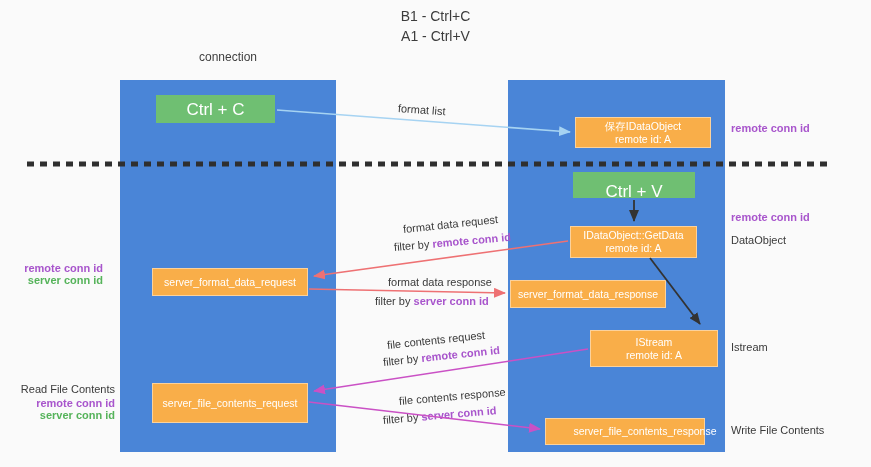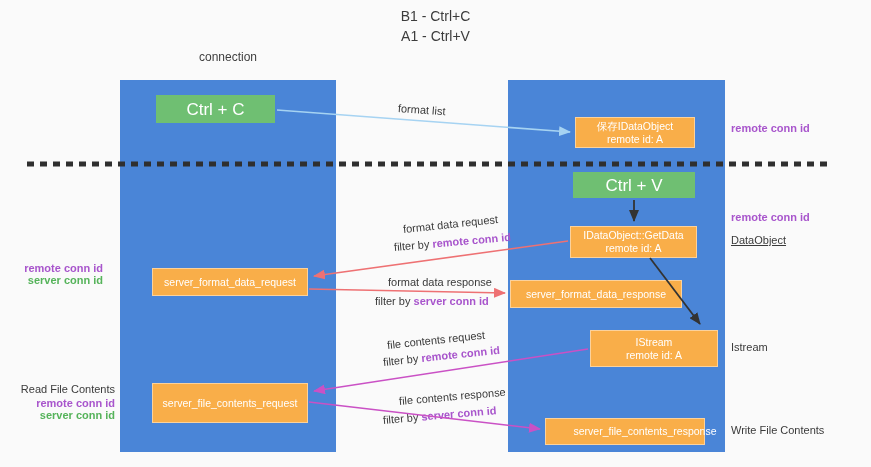--- a/index.html
+++ b/index.html
@@ -46,58 +46,58 @@
     <div>connection</div>
   </div>
 
   <div class="abs lane" style="left:120px;width:216px;"></div>
   <div class="abs lane" style="left:508px;width:217px;"></div>
 
   <div class="abs node green" style="left:156px;top:95px;width:119px;height:28px;">
     <span>Ctrl + C</span>
   </div>
 
-  <div class="abs node orange" style="left:575px;top:117px;width:120px;height:31px;">
+  <div class="abs node orange" style="left:575px;top:117px;width:136px;height:31px;">
     <span>保存IDataObject</span>
     <span>remote id: A</span>
   </div>
 
-  <div class="abs node green" style="left:573px;top:172px;width:122px;height:26px;">
+  <div class="abs node green" style="left:573px;top:172px;width:122px;height:26px;justify-content:flex-end;">
     <span>Ctrl + V</span>
   </div>
 
   <div class="abs node orange" style="left:570px;top:226px;width:127px;height:32px;">
     <span>IDataObject::GetData</span>
     <span>remote id: A</span>
   </div>
 
   <div class="abs node orange" style="left:152px;top:268px;width:156px;height:28px;">
     <span>server_format_data_request</span>
   </div>
 
-  <div class="abs node orange" style="left:510px;top:280px;width:172px;height:28px;">
+  <div class="abs node orange" style="left:510px;top:280px;width:156px;height:28px;">
     <span>server_format_data_response</span>
   </div>
 
   <div class="abs node orange" style="left:590px;top:330px;width:128px;height:37px;">
     <span>IStream</span>
     <span>remote id: A</span>
   </div>
 
   <div class="abs node orange" style="left:152px;top:383px;width:156px;height:40px;">
     <span>server_file_contents_request</span>
   </div>
 
   <div class="abs node orange" style="left:545px;top:418px;width:160px;height:27px;padding-left:40px;">
     <span>server_file_contents_response</span>
   </div>
 
   <div class="abs right-col plabel" style="top:122px;">remote conn id</div>
   <div class="abs right-col plabel" style="top:211px;">remote conn id</div>
-  <div class="abs right-col klabel" style="top:234px;text-decoration:underline;">DataObject</div>
+  <div class="abs right-col klabel" style="top:234px;">DataObject</div>
   <div class="abs right-col klabel" style="top:341px;">Istream</div>
   <div class="abs right-col klabel" style="top:424px;">Write File Contents</div>
 
   <div class="abs left-group" style="left:0;width:103px;top:262px;">
     <div class="plabel">remote conn id</div>
     <div class="glabel">server conn id</div>
   </div>
   <div class="abs left-group" style="left:0;width:115px;top:383px;">
     <div class="klabel">Read File Contents</div>
     <div class="plabel" style="margin-top:2px;">remote conn id</div>

